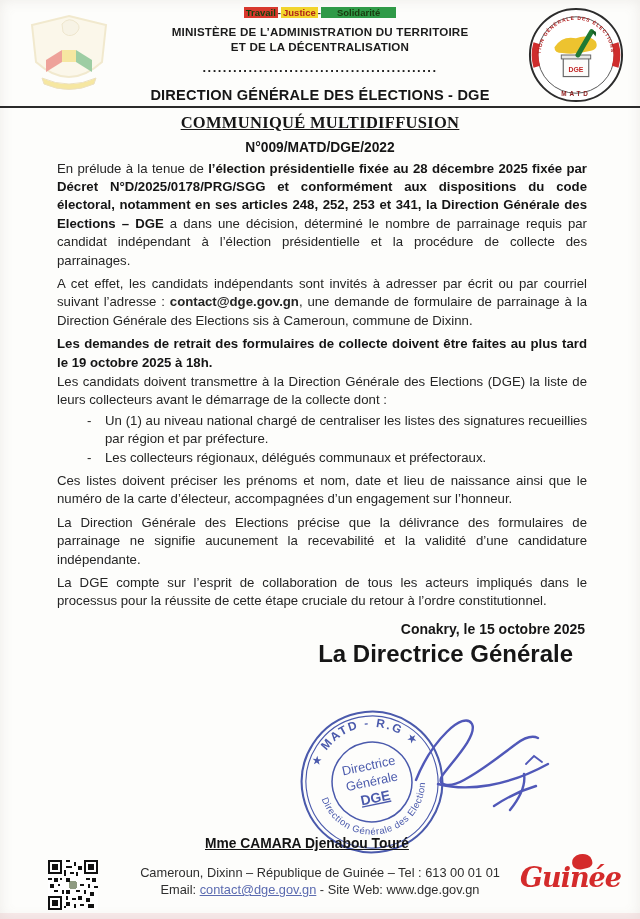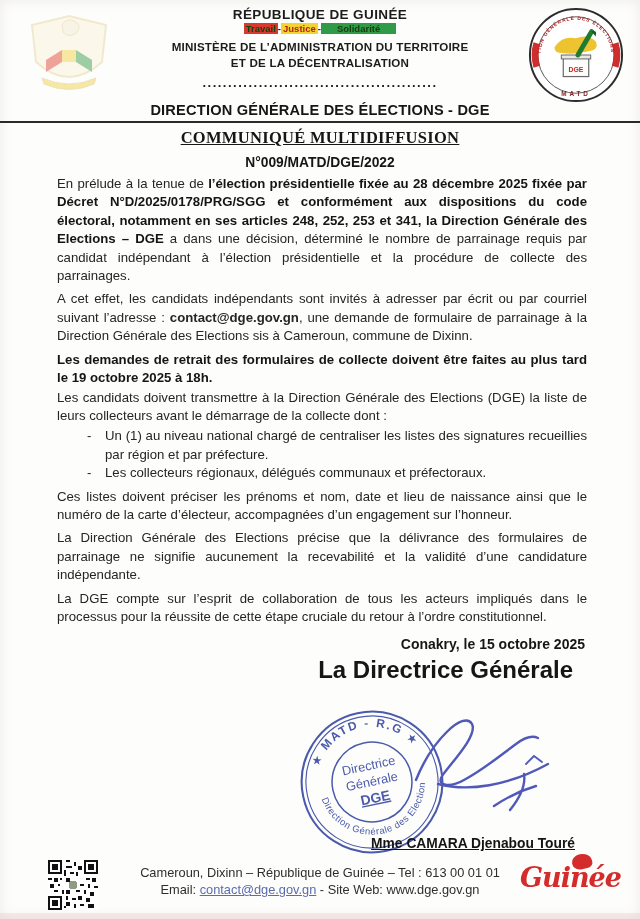--- a/index.html
+++ b/index.html
@@ -36,21 +36,21 @@
   ul.dash{list-style:none;margin:2px 0 0 0;padding:0 0 0 48px;}
   ul.dash li{position:relative;margin:0;}
   ul.dash li::before{content:"-";position:absolute;left:-18px;top:0;}
   a.mail{color:inherit;text-decoration:none;}
   .date-line{text-align:right;font-size:14px;font-weight:bold;margin-top:9px !important;padding-right:2px;color:#161616;}
   .role-line{text-align:right;font-size:24px;font-weight:bold;margin-top:7px !important;padding-right:14px;color:#161616;}
   
   .sig-area{position:absolute;left:0;top:698px;width:640px;height:165px;}
   .stamp{position:absolute;left:296px;top:8px;transform:rotate(-12deg);opacity:.92;}
   .signature{position:absolute;left:398px;top:4px;}
-  .signatory{position:absolute;left:215px;top:138px;width:360px;text-align:right;
+  .signatory{position:absolute;left:205px;top:138px;width:360px;text-align:left;
     font-size:13.8px;font-weight:bold;text-decoration:underline;color:#141414;}
   
   .footer{position:absolute;left:0;top:856px;width:640px;height:60px;}
   .qr{position:absolute;left:48px;top:4px;}
   .footer-text{position:absolute;left:110px;top:8px;width:420px;text-align:center;
     font-size:12.8px;line-height:17px;color:#2e2e2e;}
   .footer-text .link{color:#5b6bb0;text-decoration:underline;}
   .brand{position:absolute;left:520px;top:6px;width:100px;text-align:center;
     font-family:"DejaVu Serif","Liberation Serif",serif;font-style:italic;font-weight:bold;
     font-size:27px;color:#d42b2b;letter-spacing:-1px;}
@@ -87,21 +87,20 @@
       <path d="M28 42 Q36 30 50 33 Q62 28 70 36 Q74 44 64 46 Q48 50 36 48 Q28 48 28 42 Z" fill="#edc32f"></path>
       <rect x="37" y="52" width="26" height="20" fill="#fcfcfa" stroke="#666" stroke-width="1.2"></rect>
       <rect x="35" y="50" width="30" height="4" fill="#e8e8e4" stroke="#666" stroke-width="1"></rect>
       <text x="50" y="67" font-size="7" font-weight="bold" fill="#c02424" text-anchor="middle">DGE</text>
       <path d="M66 26 Q60 36 52 50" stroke="#1f7a33" stroke-width="5" fill="none" stroke-linecap="round"></path>
       <path d="M66 26 Q72 24 70 31 Z" fill="#145c24"></path>
       <text x="50" y="92" font-size="6.5" font-weight="bold" fill="#8b1a1a" text-anchor="middle" letter-spacing="3">MATD</text>
     </svg>
 
     <div class="head-center">
-      <div class="republic">RÉPUBLIQUE DE GUINÉE</div>
       <div class="motto"><span class="m1">Travail</span><span>-</span><span class="m2">Justice</span><span>-</span><span class="m3">Solidarité</span></div>
       <div class="ministry">MINISTÈRE DE L’ADMINISTRATION DU TERRITOIRE</div>
       <div class="ministry2">ET DE LA DÉCENTRALISATION</div>
       <div class="dots">..............................................</div>
     </div>
   </header>
 
   <section>
     <div class="dir-title">DIRECTION GÉNÉRALE DES ÉLECTIONS - DGE</div>
     <hr class="rule">

